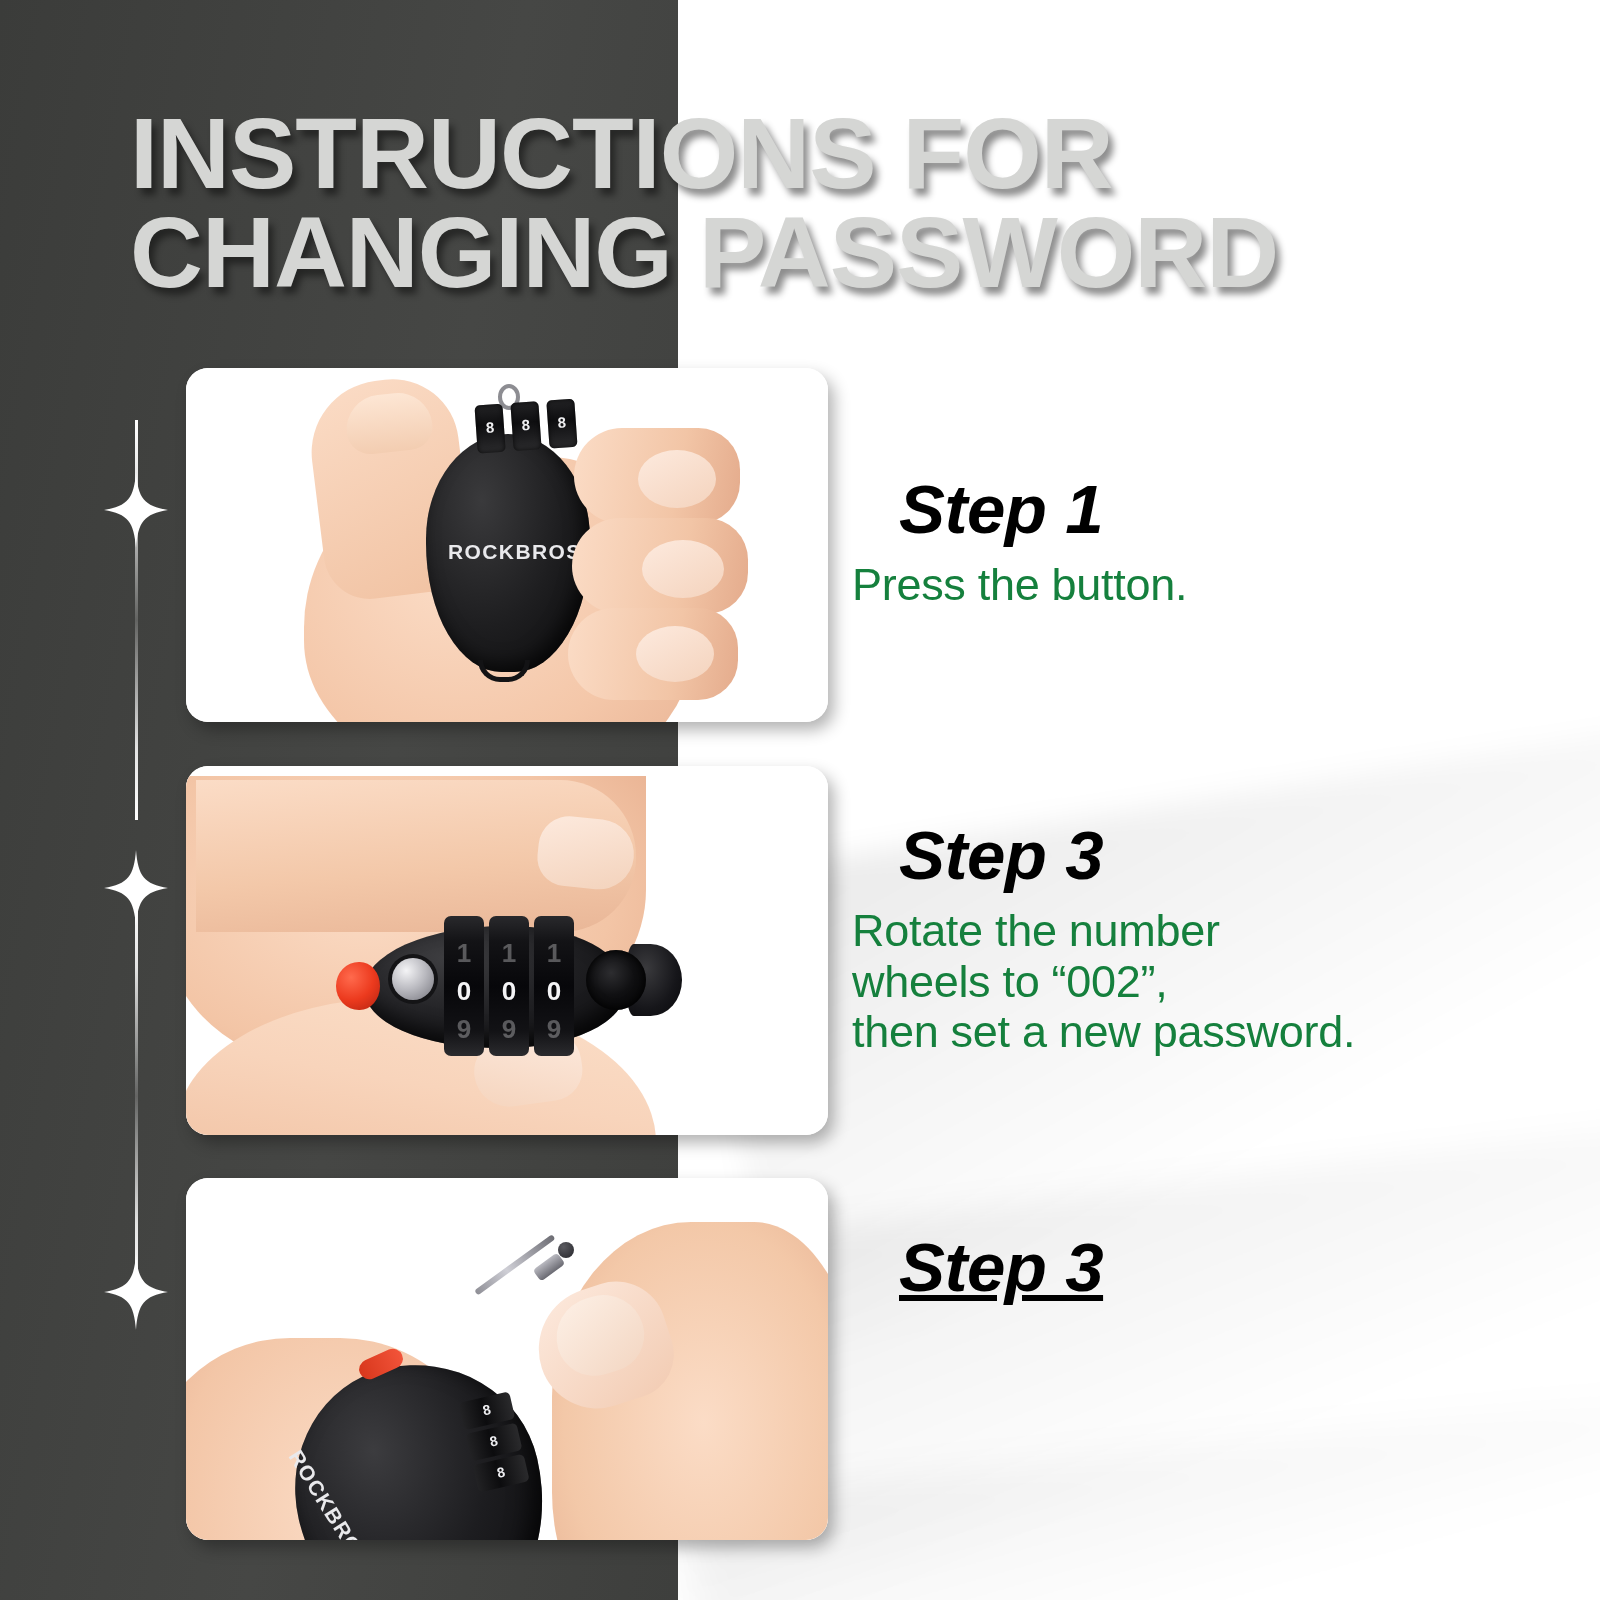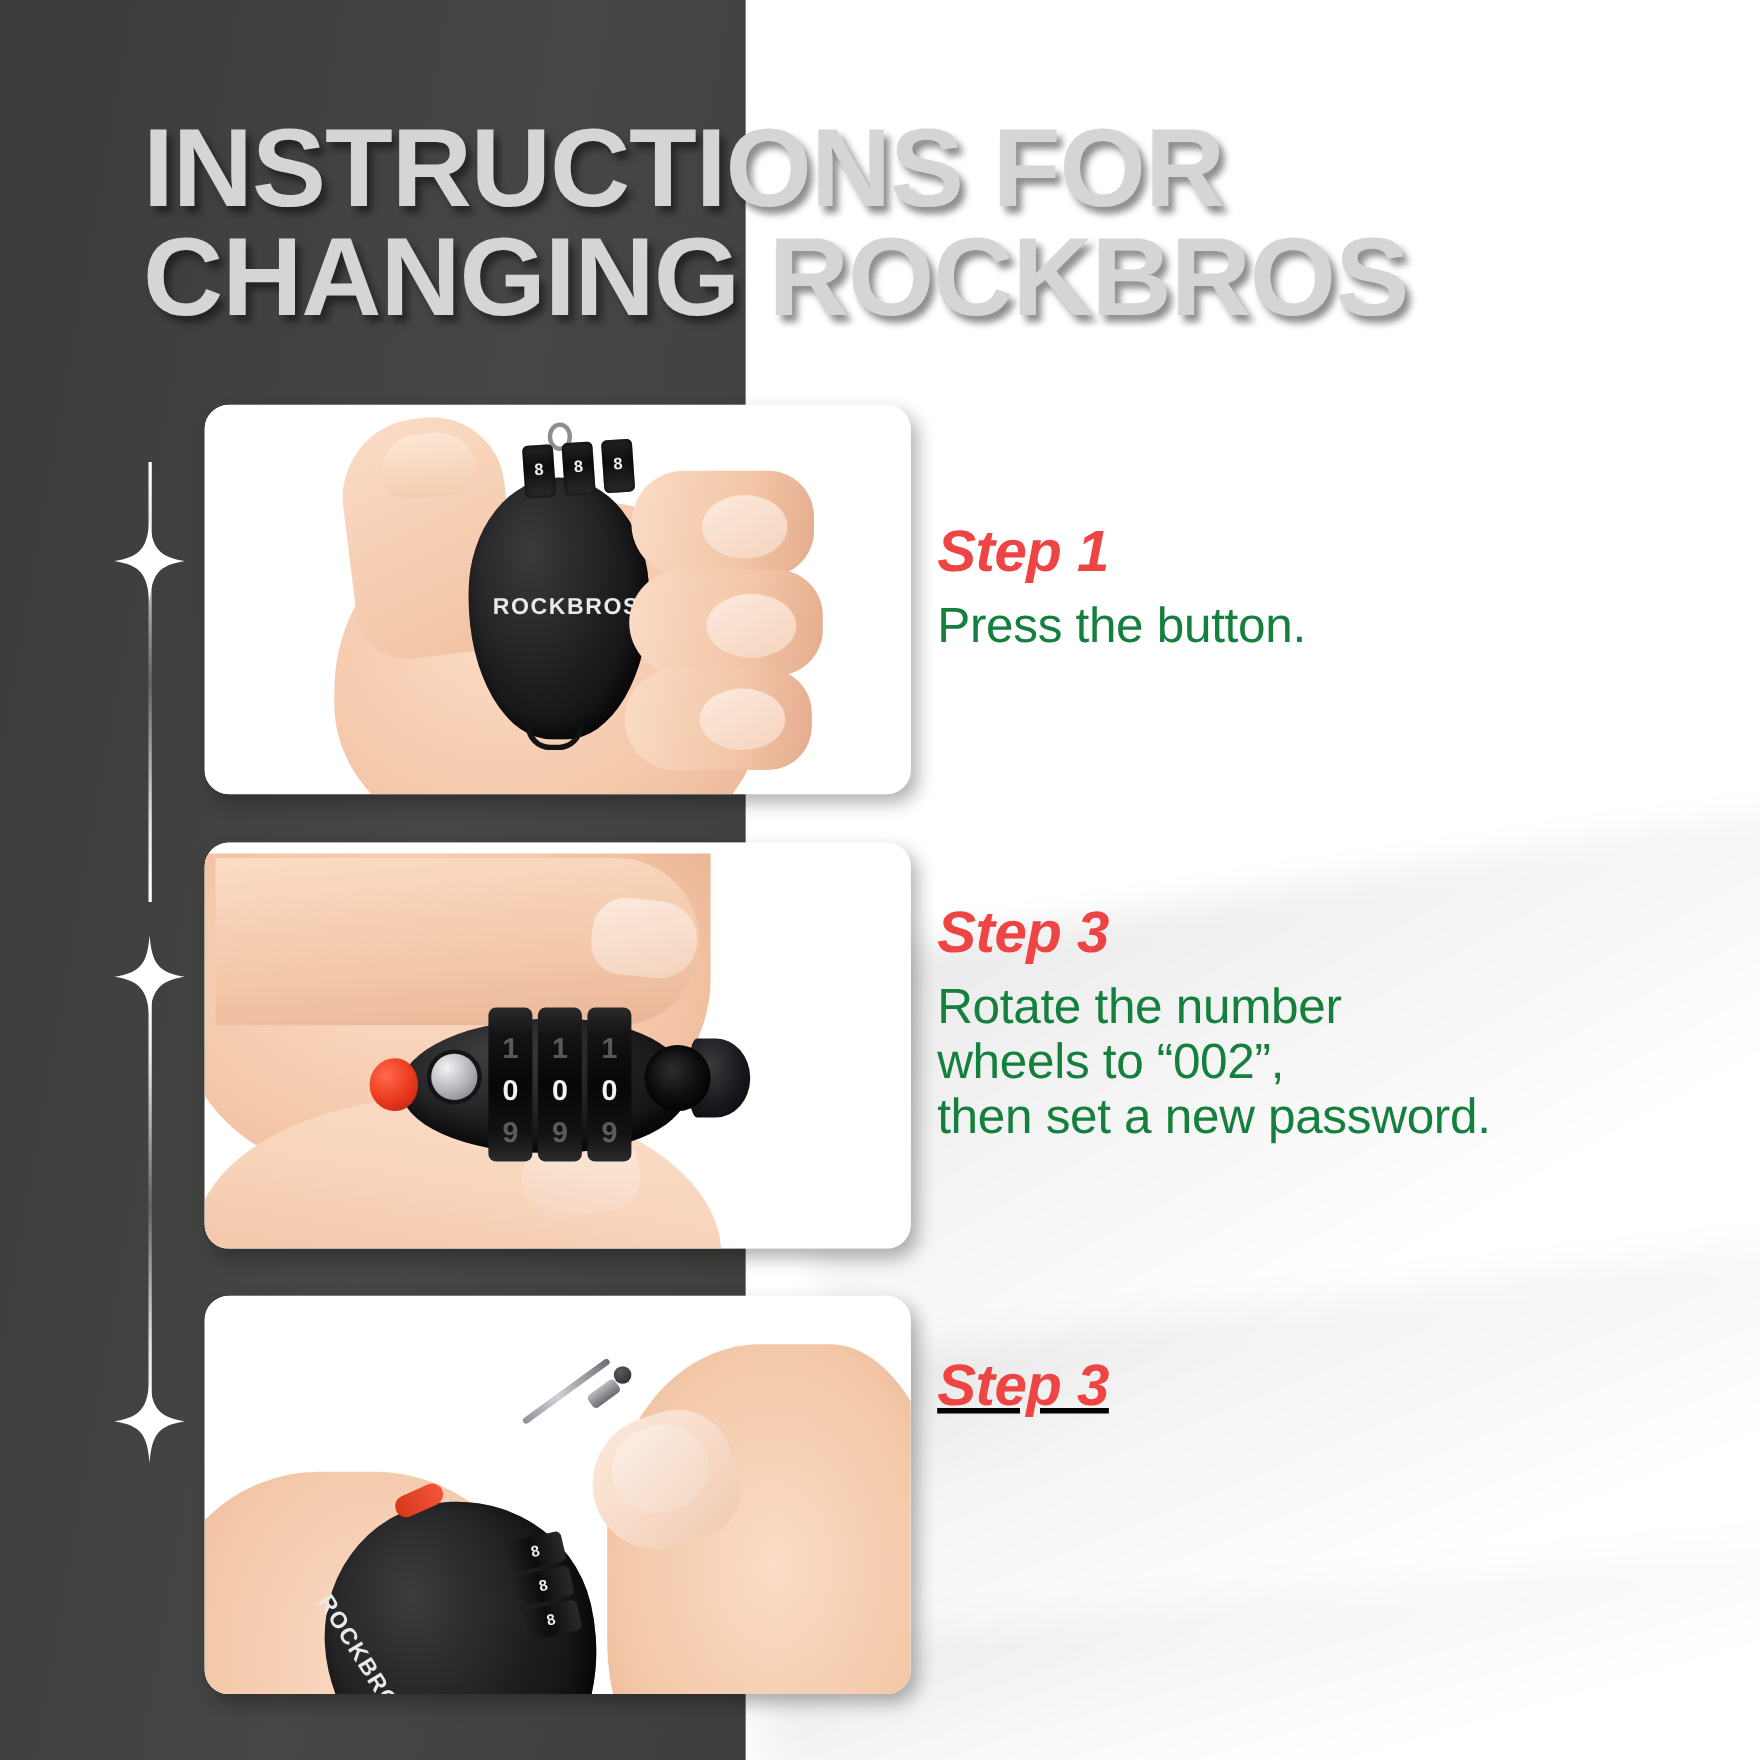--- a/index.html
+++ b/index.html
@@ -92,26 +92,27 @@
     background:#ffffff;
     overflow:hidden;
     box-shadow:6px 8px 16px rgba(0,0,0,0.30);
     z-index:3;
   }
   .photo { position:absolute; inset:0; overflow:hidden; background:#ffffff; }
 
   
   .step { position:absolute; left:852px; z-index:6; }
   .step-title {
-    font-size:53px;
+    font-size:69px;
     font-weight:bold;
     font-style:italic;
-    color:#ef4444;
+    color:#000000;
     letter-spacing:-0.5px;
     line-height:1.05;
+    margin-left:47px;
   }
   .step-body {
     margin-top:14px;
     font-size:45px;
     line-height:1.12;
     color:#15803d;
     white-space:pre-line;
     letter-spacing:-0.3px;
   }
 
@@ -317,21 +318,21 @@
 
 <div id="page">
 
   <div class="bg-dark"></div>
   <div class="bg-light"></div>
   <div class="diag-shadow-a"></div>
   <div class="diag-shadow-b"></div>
   <div class="diag-shadow-c"></div>
 
   <div class="title">INSTRUCTIONS FOR
-CHANGING ROCKBROS</div>
+CHANGING PASSWORD</div>
 
   <div class="rail">
     <div class="rail-line" style="top:60px; height:400px;"></div>
     <div class="rail-line" style="top:536px; height:400px;"></div>
 
     <div class="spark" style="top:112px;">
       <svg viewBox="0 0 64 76">
           <path d="M32 0 C34 26 40 34 64 38 C40 42 34 50 32 76 C30 50 24 42 0 38 C24 34 30 26 32 0 Z" fill="#ffffff"></path>
         </svg>
     </div>

